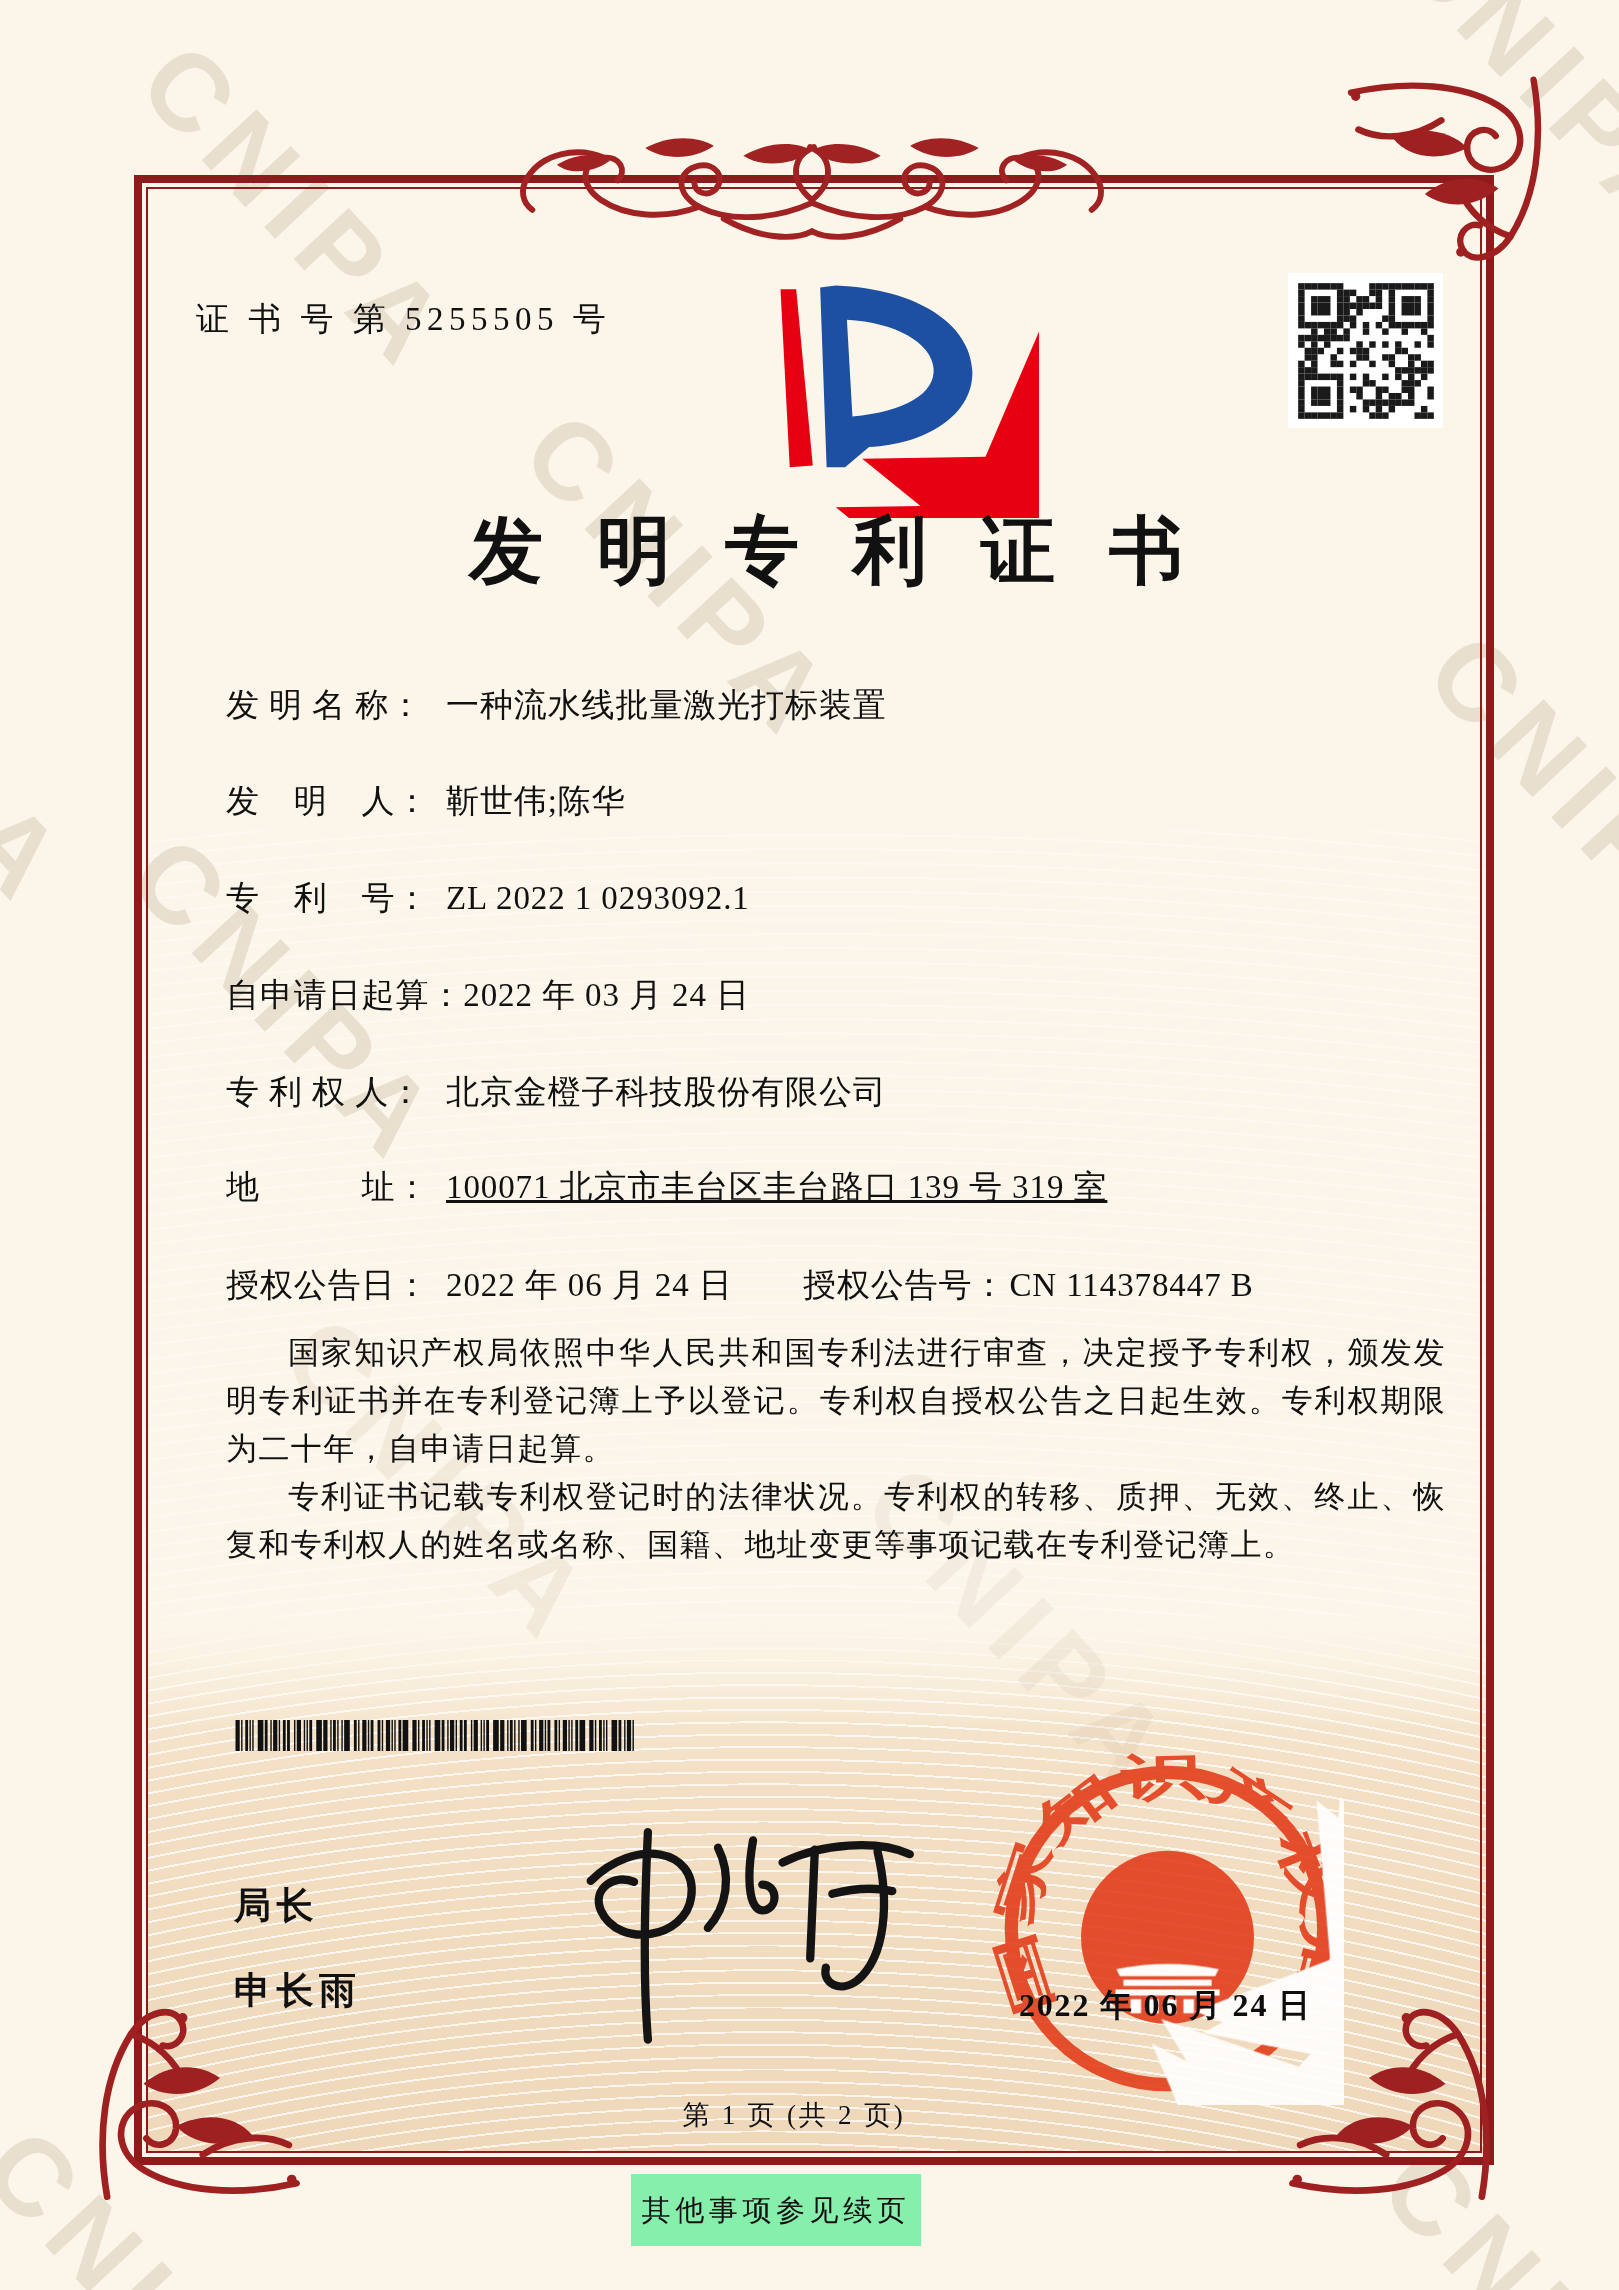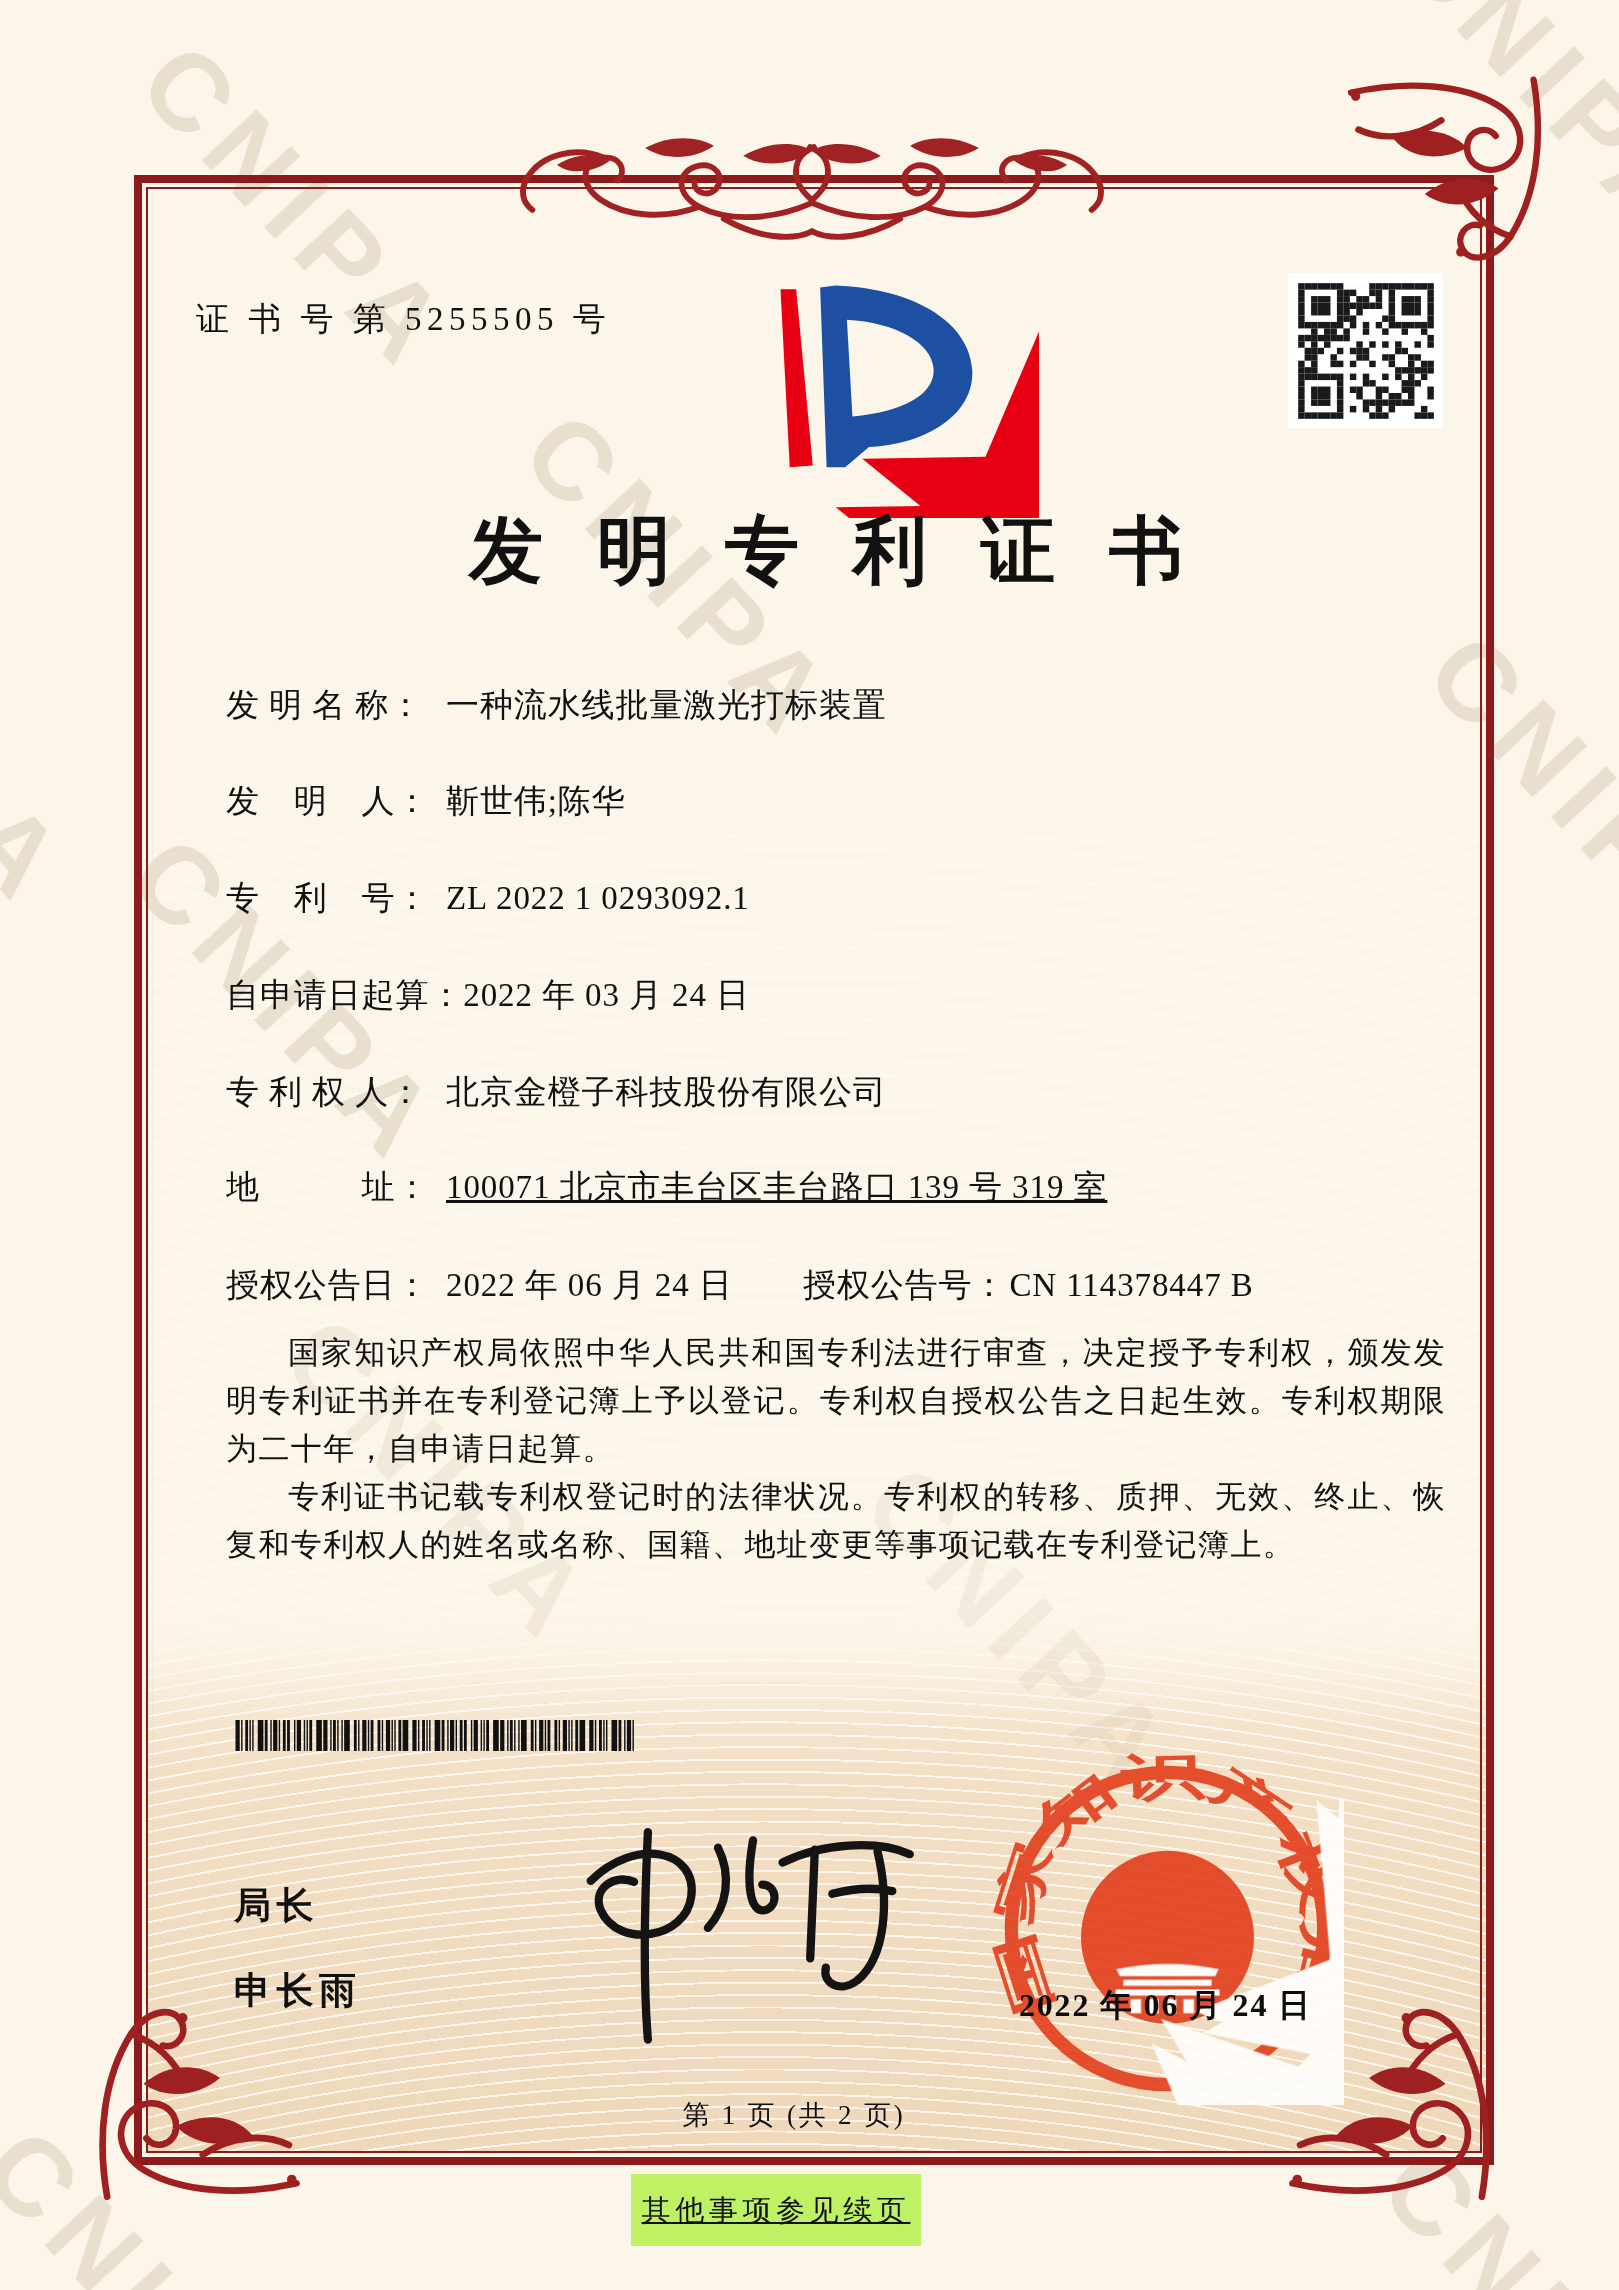--- a/index.html
+++ b/index.html
@@ -101,23 +101,23 @@
   .seal-date{
     position:absolute;left:1019px;top:1984px;z-index:6;
     font-size:32px;letter-spacing:1.8px;font-weight:bold;color:#0d0d0d;
   }
   .page-info{
     position:absolute;left:591px;top:2097px;width:406px;z-index:4;
     text-align:center;font-size:27px;letter-spacing:2.8px;
   }
   .footer-note{
     position:absolute;left:631px;top:2174px;width:290px;height:72px;
-    background:#bef264;z-index:4;
+    background:#86efac;z-index:4;
     text-align:center;line-height:72px;
-    font-size:29px;letter-spacing:4.6px;text-decoration:underline;
+    font-size:29px;letter-spacing:4.6px;
   }
   .hidden-defs{position:absolute;width:0;height:0;overflow:hidden;}
 </style>
 </head>
 <body>
 
 <div class="page">
 
   <div class="wm" style="left:208px;top:18.5px;">CNIPA</div>
   <div class="wm" style="left:1463px;top:-111px;">CNIPA</div>

